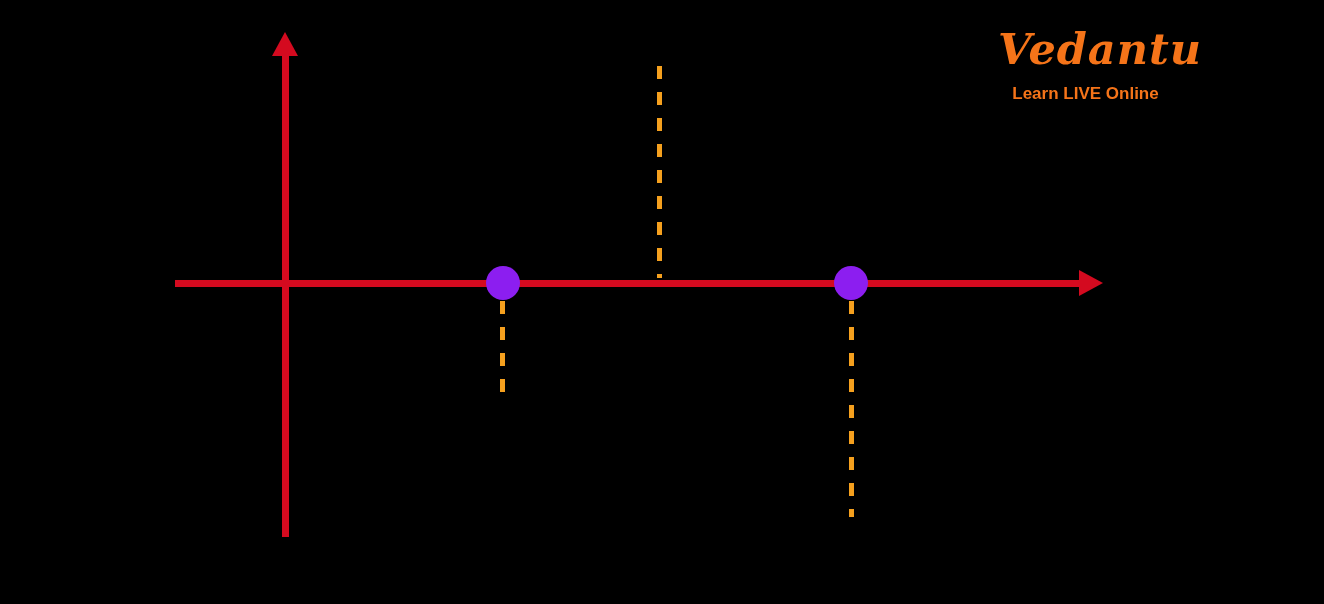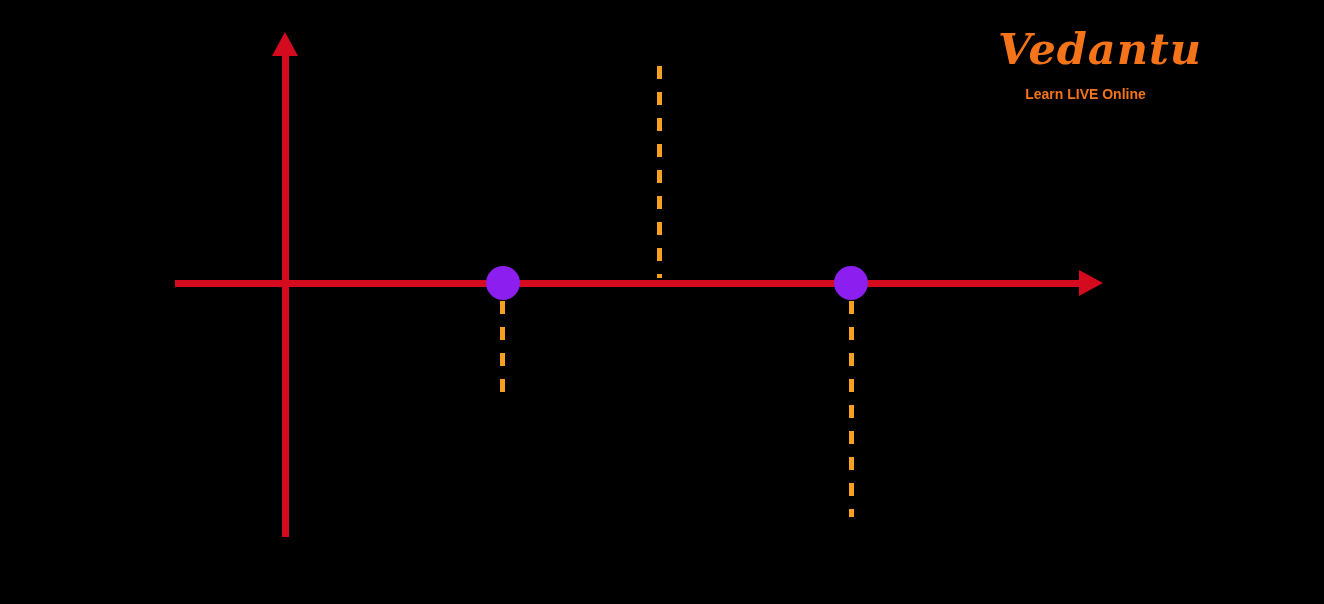--- a/index.html
+++ b/index.html
@@ -84,21 +84,21 @@
     font-style: italic;
     font-weight: bold;
     font-size: 43px;
     line-height: 62px;
     letter-spacing: 1px;
     white-space: nowrap;
   }
   .brand-tagline {
     font-family: "Liberation Sans", sans-serif;
     font-weight: bold;
-    font-size: 14px;
+    font-size: 17px;
     line-height: 22px;
     margin-top: 3px;
     white-space: nowrap;
   }
 </style>
 </head>
 <body>
 
 <div id="canvas">
 

